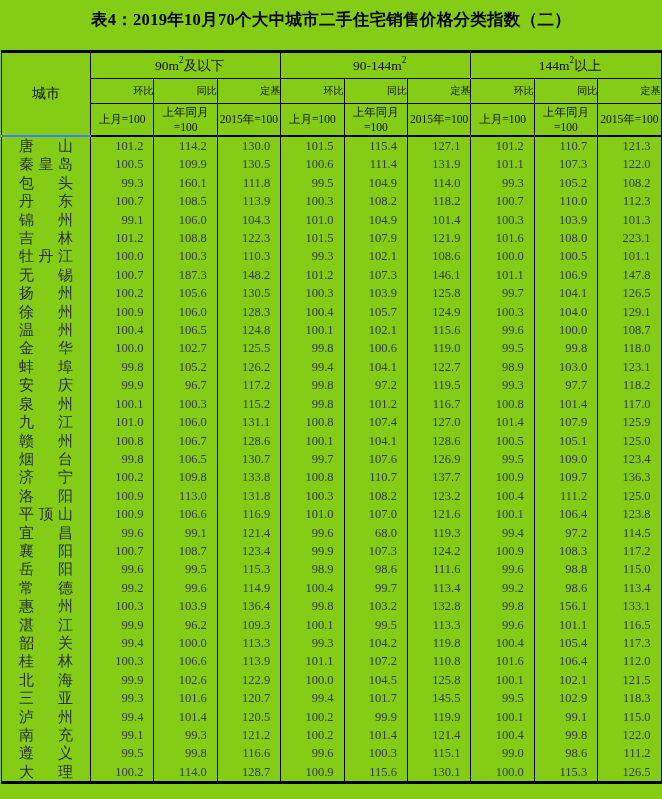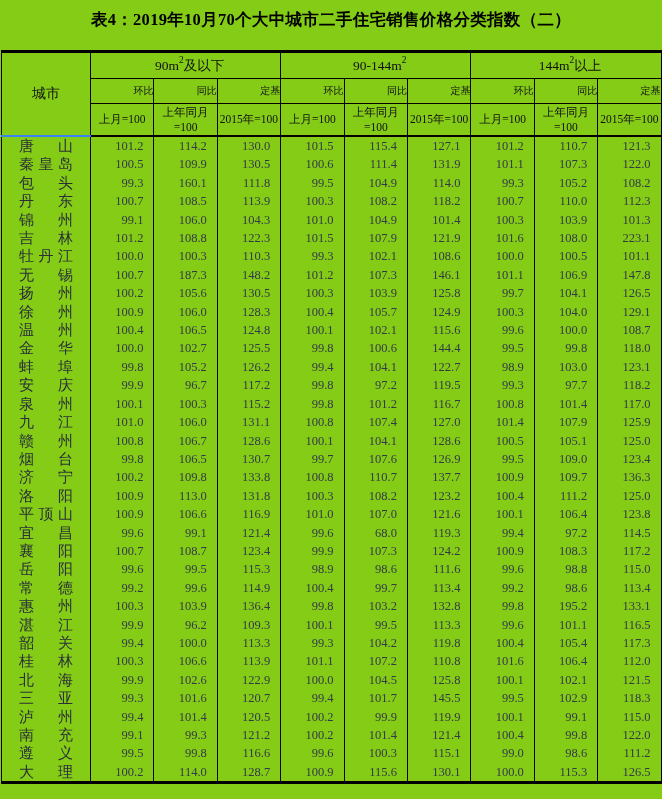--- a/index.html
+++ b/index.html
@@ -291,21 +291,21 @@
           <td class="num">100.0</td>
           <td class="num">108.7</td>
         </tr>
         <tr>
           <td class="city"><span class="city-inner">金华</span></td>
           <td class="num">100.0</td>
           <td class="num">102.7</td>
           <td class="num">125.5</td>
           <td class="num">99.8</td>
           <td class="num">100.6</td>
-          <td class="num">144.4</td>
+          <td class="num">119.0</td>
           <td class="num">99.5</td>
           <td class="num">99.8</td>
           <td class="num">118.0</td>
         </tr>
         <tr>
           <td class="city"><span class="city-inner">蚌埠</span></td>
           <td class="num">99.8</td>
           <td class="num">105.2</td>
           <td class="num">126.2</td>
           <td class="num">99.4</td>
@@ -461,21 +461,21 @@
         </tr>
         <tr>
           <td class="city"><span class="city-inner">惠州</span></td>
           <td class="num">100.3</td>
           <td class="num">103.9</td>
           <td class="num">136.4</td>
           <td class="num">99.8</td>
           <td class="num">103.2</td>
           <td class="num">132.8</td>
           <td class="num">99.8</td>
-          <td class="num">195.2</td>
+          <td class="num">156.1</td>
           <td class="num">133.1</td>
         </tr>
         <tr>
           <td class="city"><span class="city-inner">湛江</span></td>
           <td class="num">99.9</td>
           <td class="num">96.2</td>
           <td class="num">109.3</td>
           <td class="num">100.1</td>
           <td class="num">99.5</td>
           <td class="num">113.3</td>

